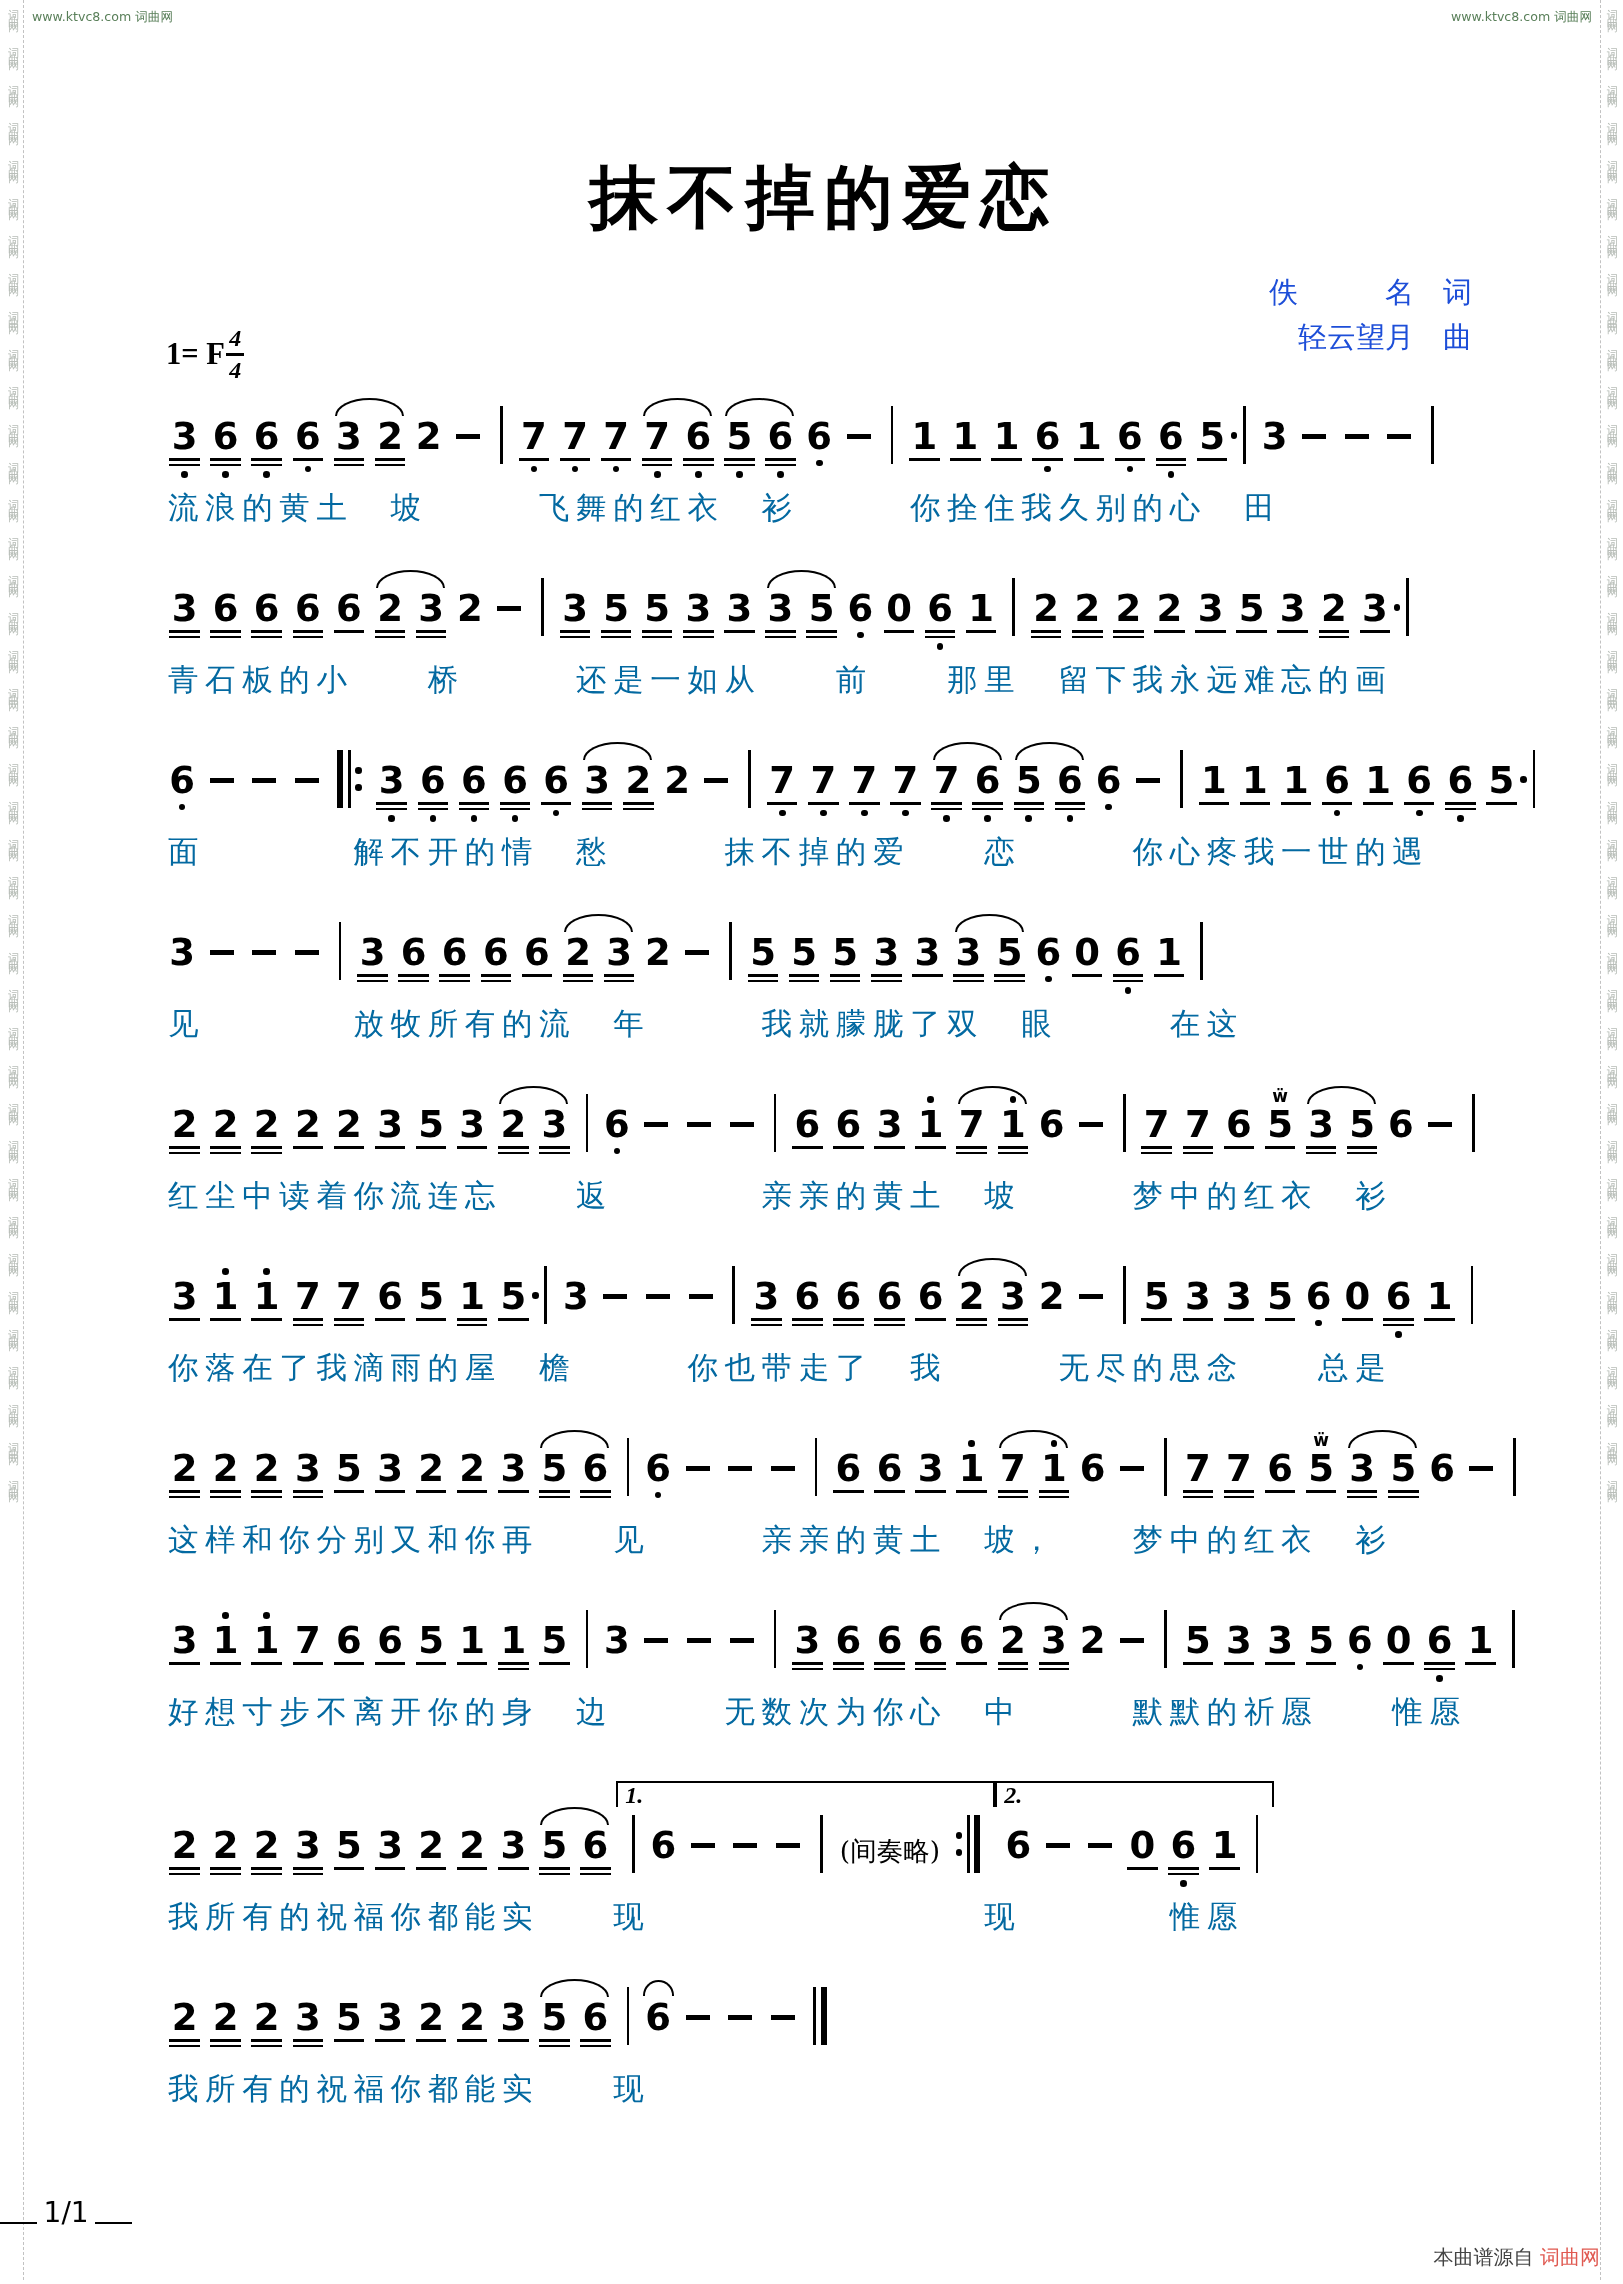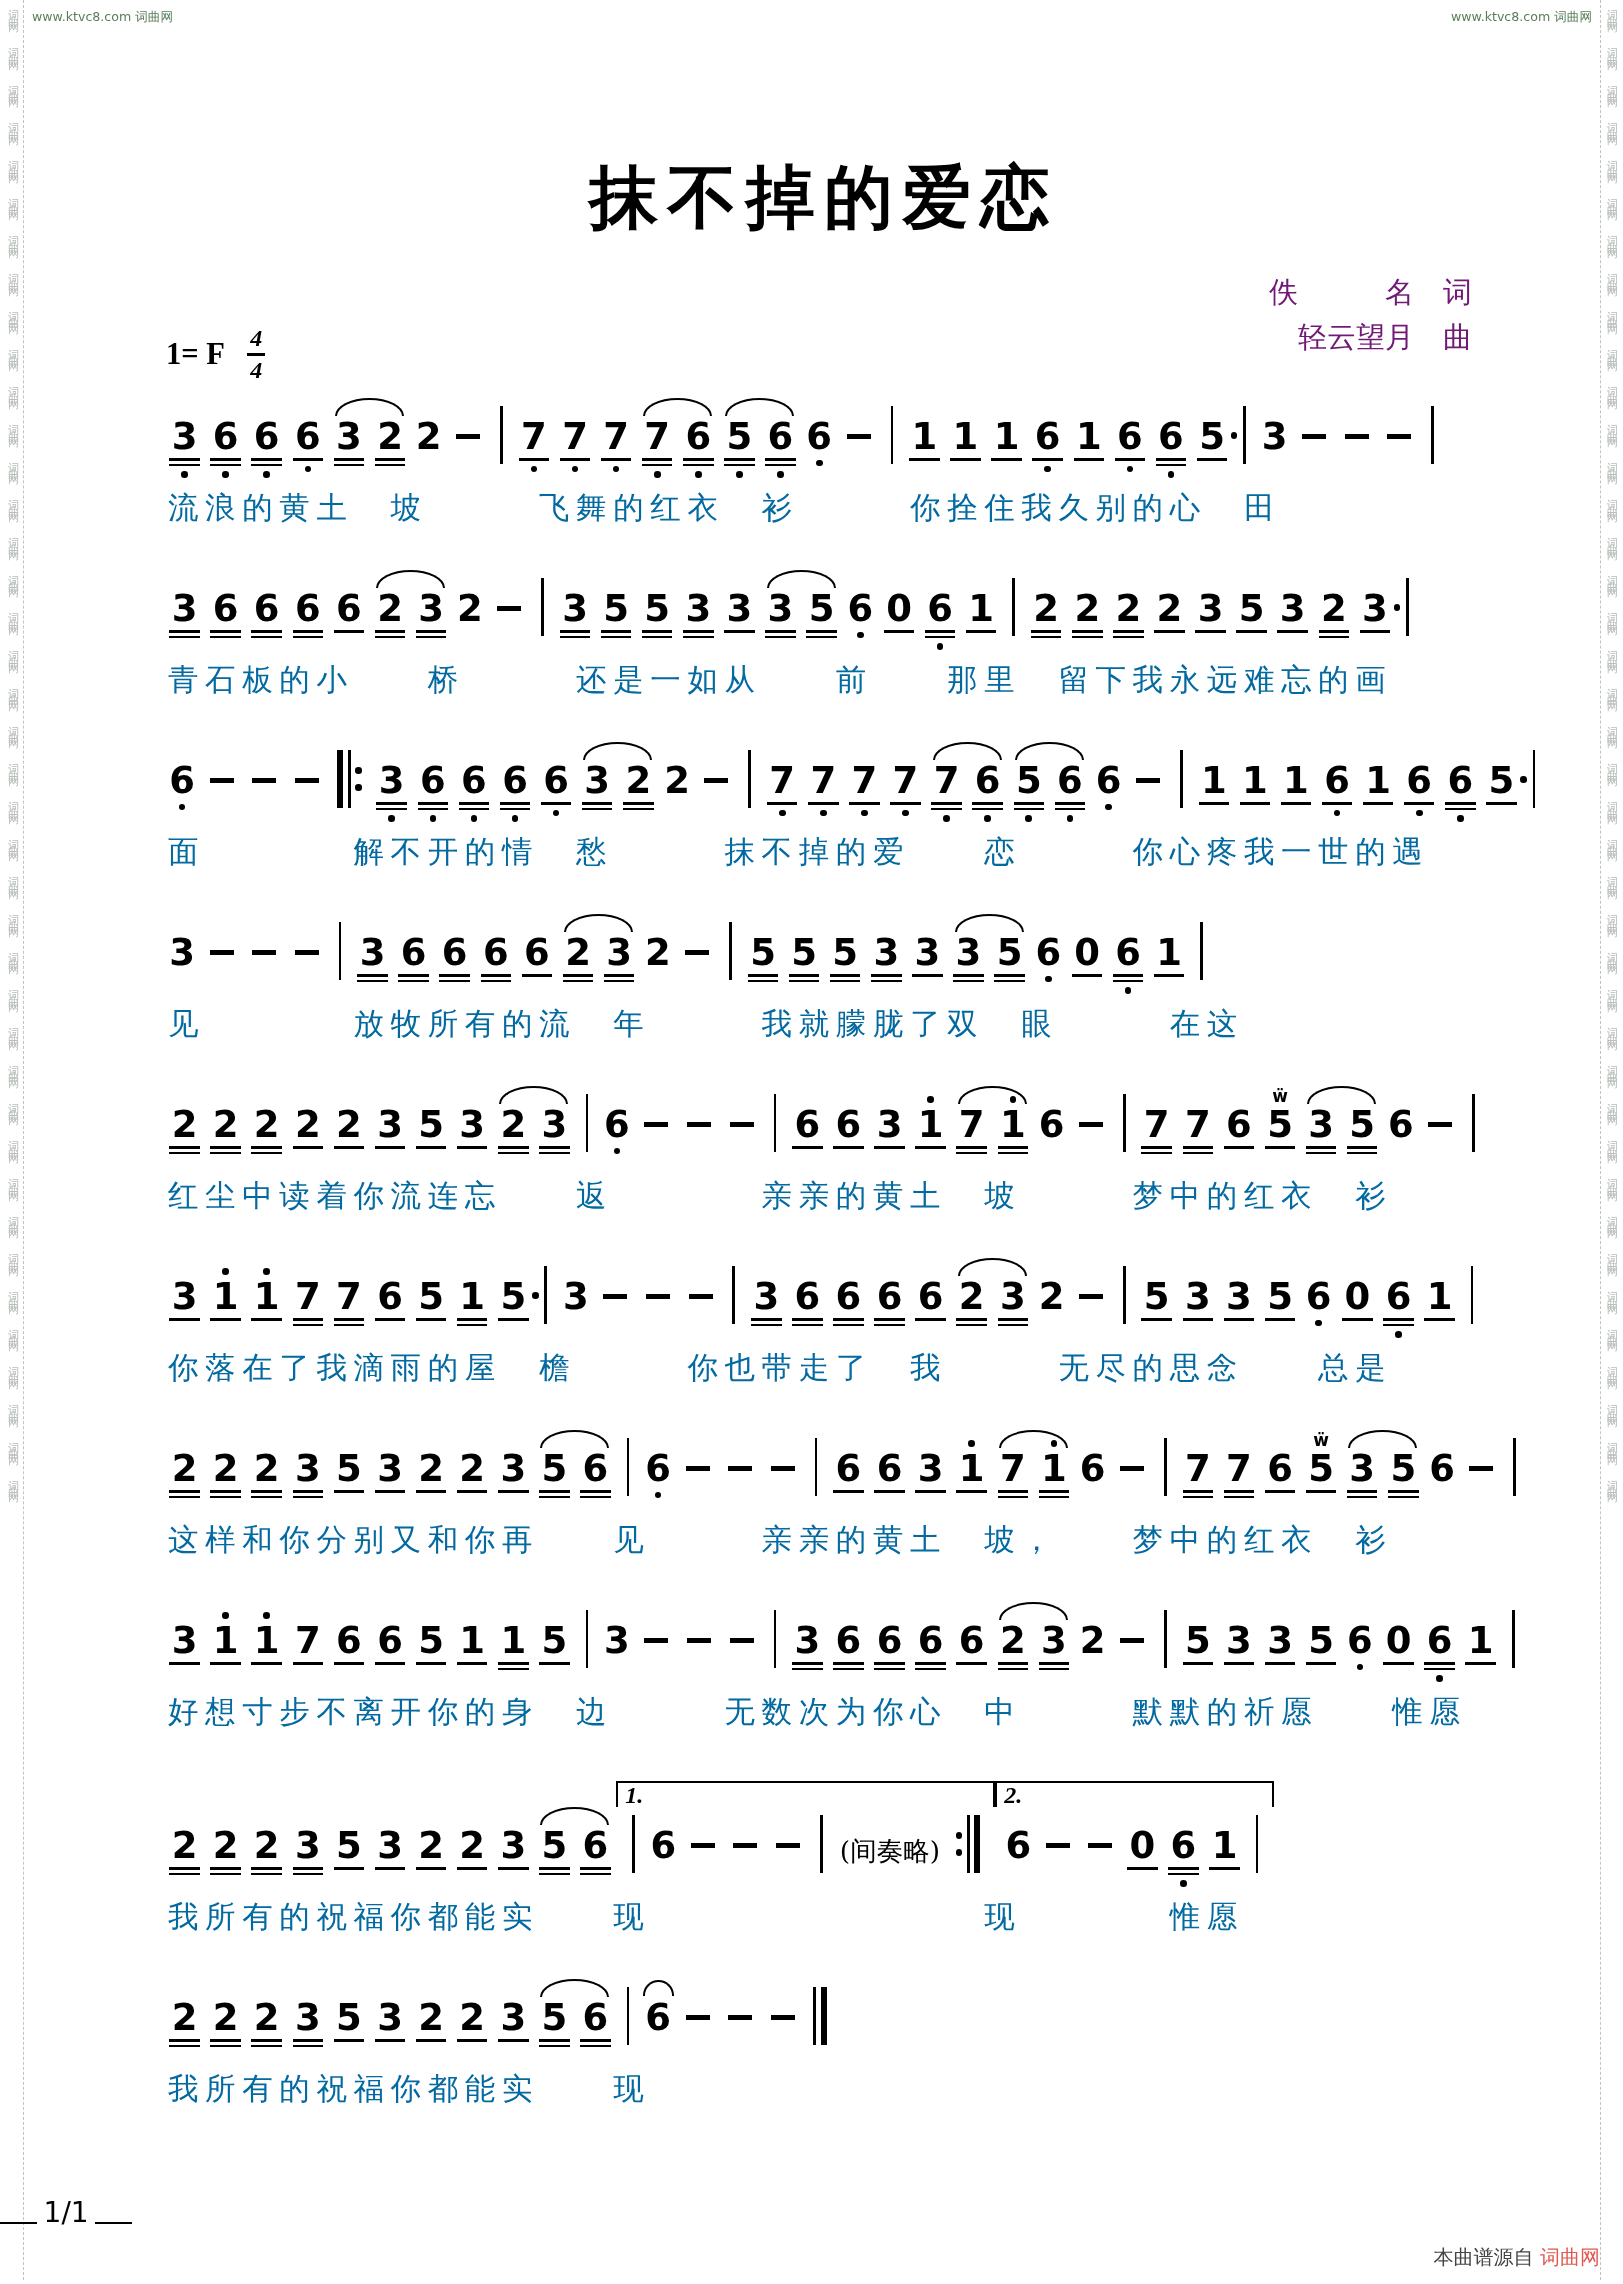--- a/index.html
+++ b/index.html
@@ -10,22 +10,22 @@
           font-size:11.3px;letter-spacing:6.6px;color:#b7bdb7;overflow:hidden;line-height:20px;}
   .wm-col.left{left:2.7px;border-right:0.7px dashed #c2c2c2;}
   .wm-col.right{right:2.7px;border-left:0.7px dashed #c2c2c2;}
   .wm{position:absolute;top:9.3px;font-size:12.6px;color:#597f59;white-space:nowrap;}
   .wm.top-left{left:32px;}
   .wm.top-right{right:32px;}
   
   .title{position:absolute;top:144px;left:0;width:100%;text-align:center;margin:12px;
          font:bold 69px/1.2 "DejaVu Serif",serif;letter-spacing:9.3px;color:#000;}
   .credits{position:absolute;top:270px;right:152px;text-align:right;
-           font:29px/1.55 "DejaVu Serif",serif;color:#701a75;}
-  .keysig{position:absolute;top:326px;left:166px;display:flex;align-items:center;gap:22px;
+           font:29px/1.55 "DejaVu Serif",serif;color:#1d4ed8;}
+  .keysig{position:absolute;top:326px;left:166px;display:flex;align-items:center;gap:1px;
           font:bold 30.5px/1 "Liberation Serif",serif;color:#000;}
   .frac{display:inline-flex;flex-direction:column;align-items:center;font:bold 24px/1.05 "Liberation Serif",serif;}
   .frac .fl{width:18.6px;height:2.7px;background:#000;margin:2px 0;}
   
   .systems{position:absolute;top:398px;left:164px;right:126px;}
   .system{height:172px;}
   .system.has-volta{height:205px;padding-top:33px;box-sizing:border-box;}
   .notes-row{display:flex;align-items:flex-start;flex-wrap:nowrap;}
   .lyrics{font:30.5px/1.2 "DejaVu Serif",serif;letter-spacing:6.6px;color:#0369a1;margin:6.6px 0 0 4px;white-space:pre;}
   

